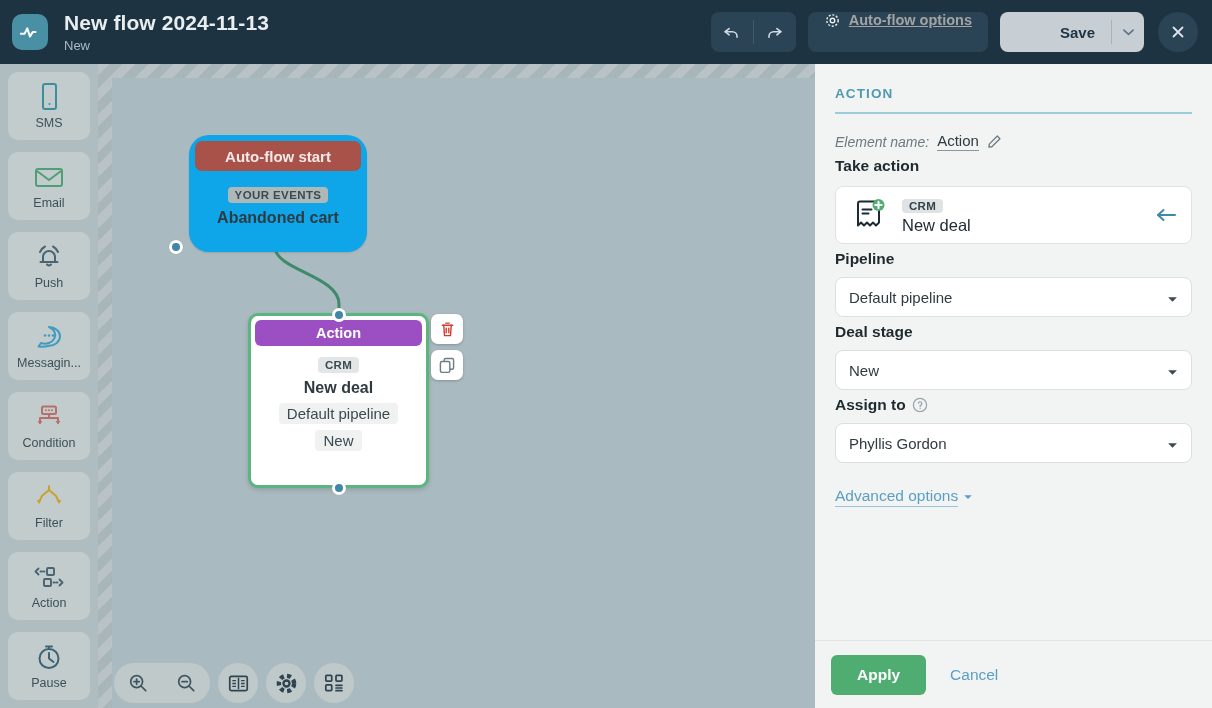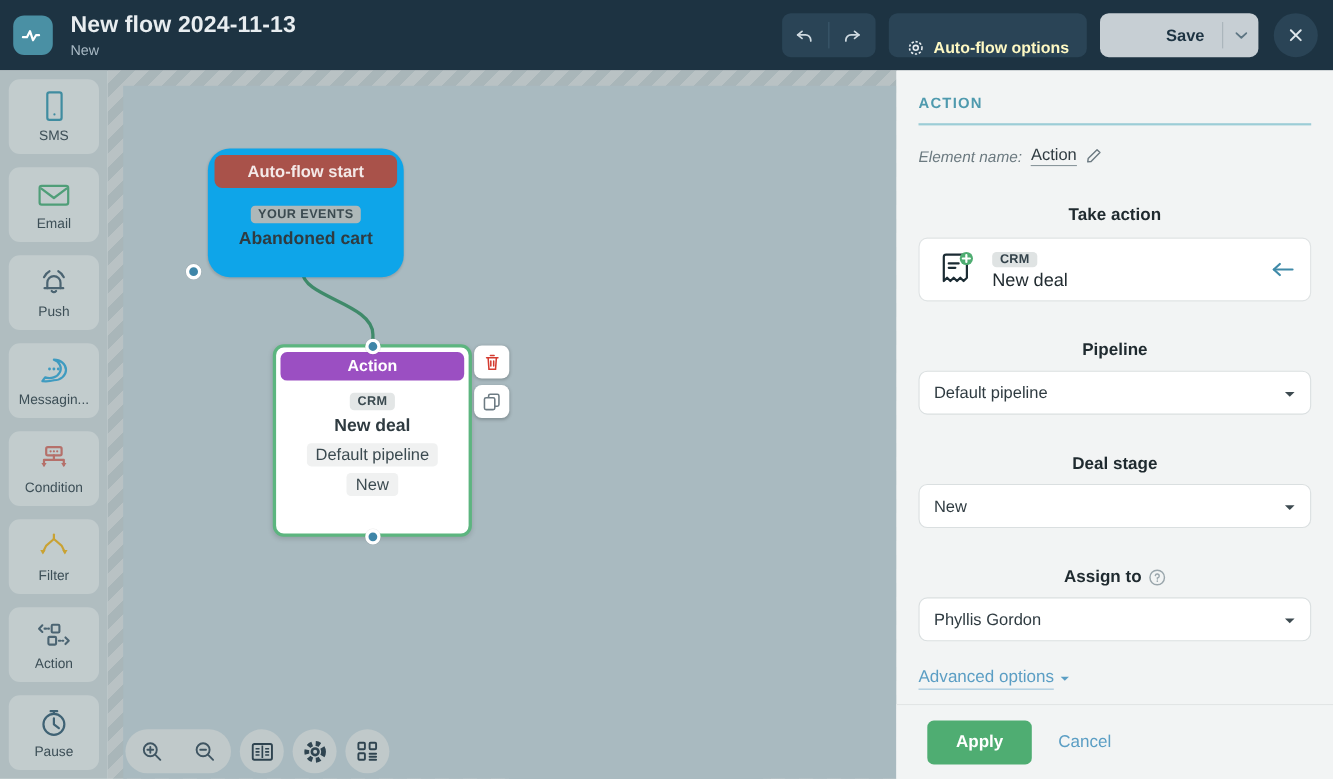--- a/index.html
+++ b/index.html
@@ -36,22 +36,22 @@
     background: #2a4456; border-radius: 8px;
     display: flex; align-items: center; height: 40px;
   }
   .tb-iconbtn {
     width: 42px; height: 40px; display: flex; align-items: center; justify-content: center;
     cursor: pointer;
   }
   .tb-divider { width: 1px; height: 24px; background: #3d5a6e; }
   .tb-pill {
     background: #2a4456; border-radius: 8px; height: 40px;
-    display: flex; align-items: flex-end; gap: 8px; padding: 0 16px;
-    color: #fef9c3; font-size: 14.5px; font-weight: 700; cursor: pointer;
+    display: flex; align-items: flex-start; gap: 8px; padding: 0 16px;
+    color: #a3a3a3; font-size: 14.5px; font-weight: 700; cursor: pointer; text-decoration: underline;
   }
   .tb-save-group {
     background: #c7cfd4; border-radius: 8px; height: 40px;
     display: flex; align-items: center; padding-left: 44px;
   }
   #save-button {
     padding: 0 16px; height: 40px; display: flex; align-items: center;
     color: #1d3342; font-size: 15px; font-weight: 700; cursor: pointer;
   }
   #save-divider { width: 1px; height: 24px; background: #a8b3ba; }
@@ -194,22 +194,22 @@
   #panel-rule { height: 2px; background: #9ccdd6; margin-top: 11px; }
   #element-name-row {
     margin-top: 18px; display: flex; align-items: center; gap: 8px;
   }
   #element-name-label { font-size: 14px; font-style: italic; color: #6c7a80; }
   #element-name-value {
     font-size: 15px; color: #2f3b41; border-bottom: 1px solid #8a979c; padding-bottom: 1px;
     cursor: pointer;
   }
   .field-label {
-    font-size: 15.5px; font-weight: 700; color: #1f2a2f; margin-top: 36px;
-    display: flex; align-items: center; gap: 6px; justify-content: center;
+    font-size: 15.5px; font-weight: 700; color: #1f2a2f; margin-top: 6px;
+    display: flex; align-items: center; gap: 6px;
   }
   #take-action-card {
     margin-top: 11px; height: 58px; background: #fff;
     border: 1px solid #dfe3e4; border-radius: 8px;
     display: flex; align-items: center; padding: 0 14px; gap: 14px; cursor: pointer;
   }
   #take-action-text { flex: 1; }
   #take-action-chip {
     display: inline-block; padding: 1px 7px; border-radius: 4px; background: #dfe3e3;
     font-size: 11.5px; font-weight: 700; color: #33424a; letter-spacing: .3px;
@@ -225,21 +225,21 @@
   .select-caret { margin-left: auto; }
 
   #advanced-options {
     margin-top: 24px; display: inline-flex; align-items: center; gap: 5px;
     color: #5b9ec4; font-size: 15.5px; cursor: pointer; width: fit-content;
   }
   #advanced-options-label { border-bottom: 1px solid #9dc4db; padding-bottom: 1px; }
 
   #panel-footer {
     height: 68px; border-top: 1px solid #e2e5e5;
-    display: flex; align-items: center; padding: 0 28px; gap: 24px;
+    display: flex; align-items: center; padding: 0 16px; gap: 24px;
     background: #f2f4f4;
   }
   #apply-button {
     background: #4fad72; color: #fff; border: none; border-radius: 6px;
     height: 40px; padding: 0 26px; font-size: 15.5px; font-weight: 700;
     font-family: "Liberation Sans", sans-serif; cursor: pointer;
   }
   #cancel-button {
     color: #5b9ec4; font-size: 15.5px; cursor: pointer; background: none; border: none;
     font-family: "Liberation Sans", sans-serif;

